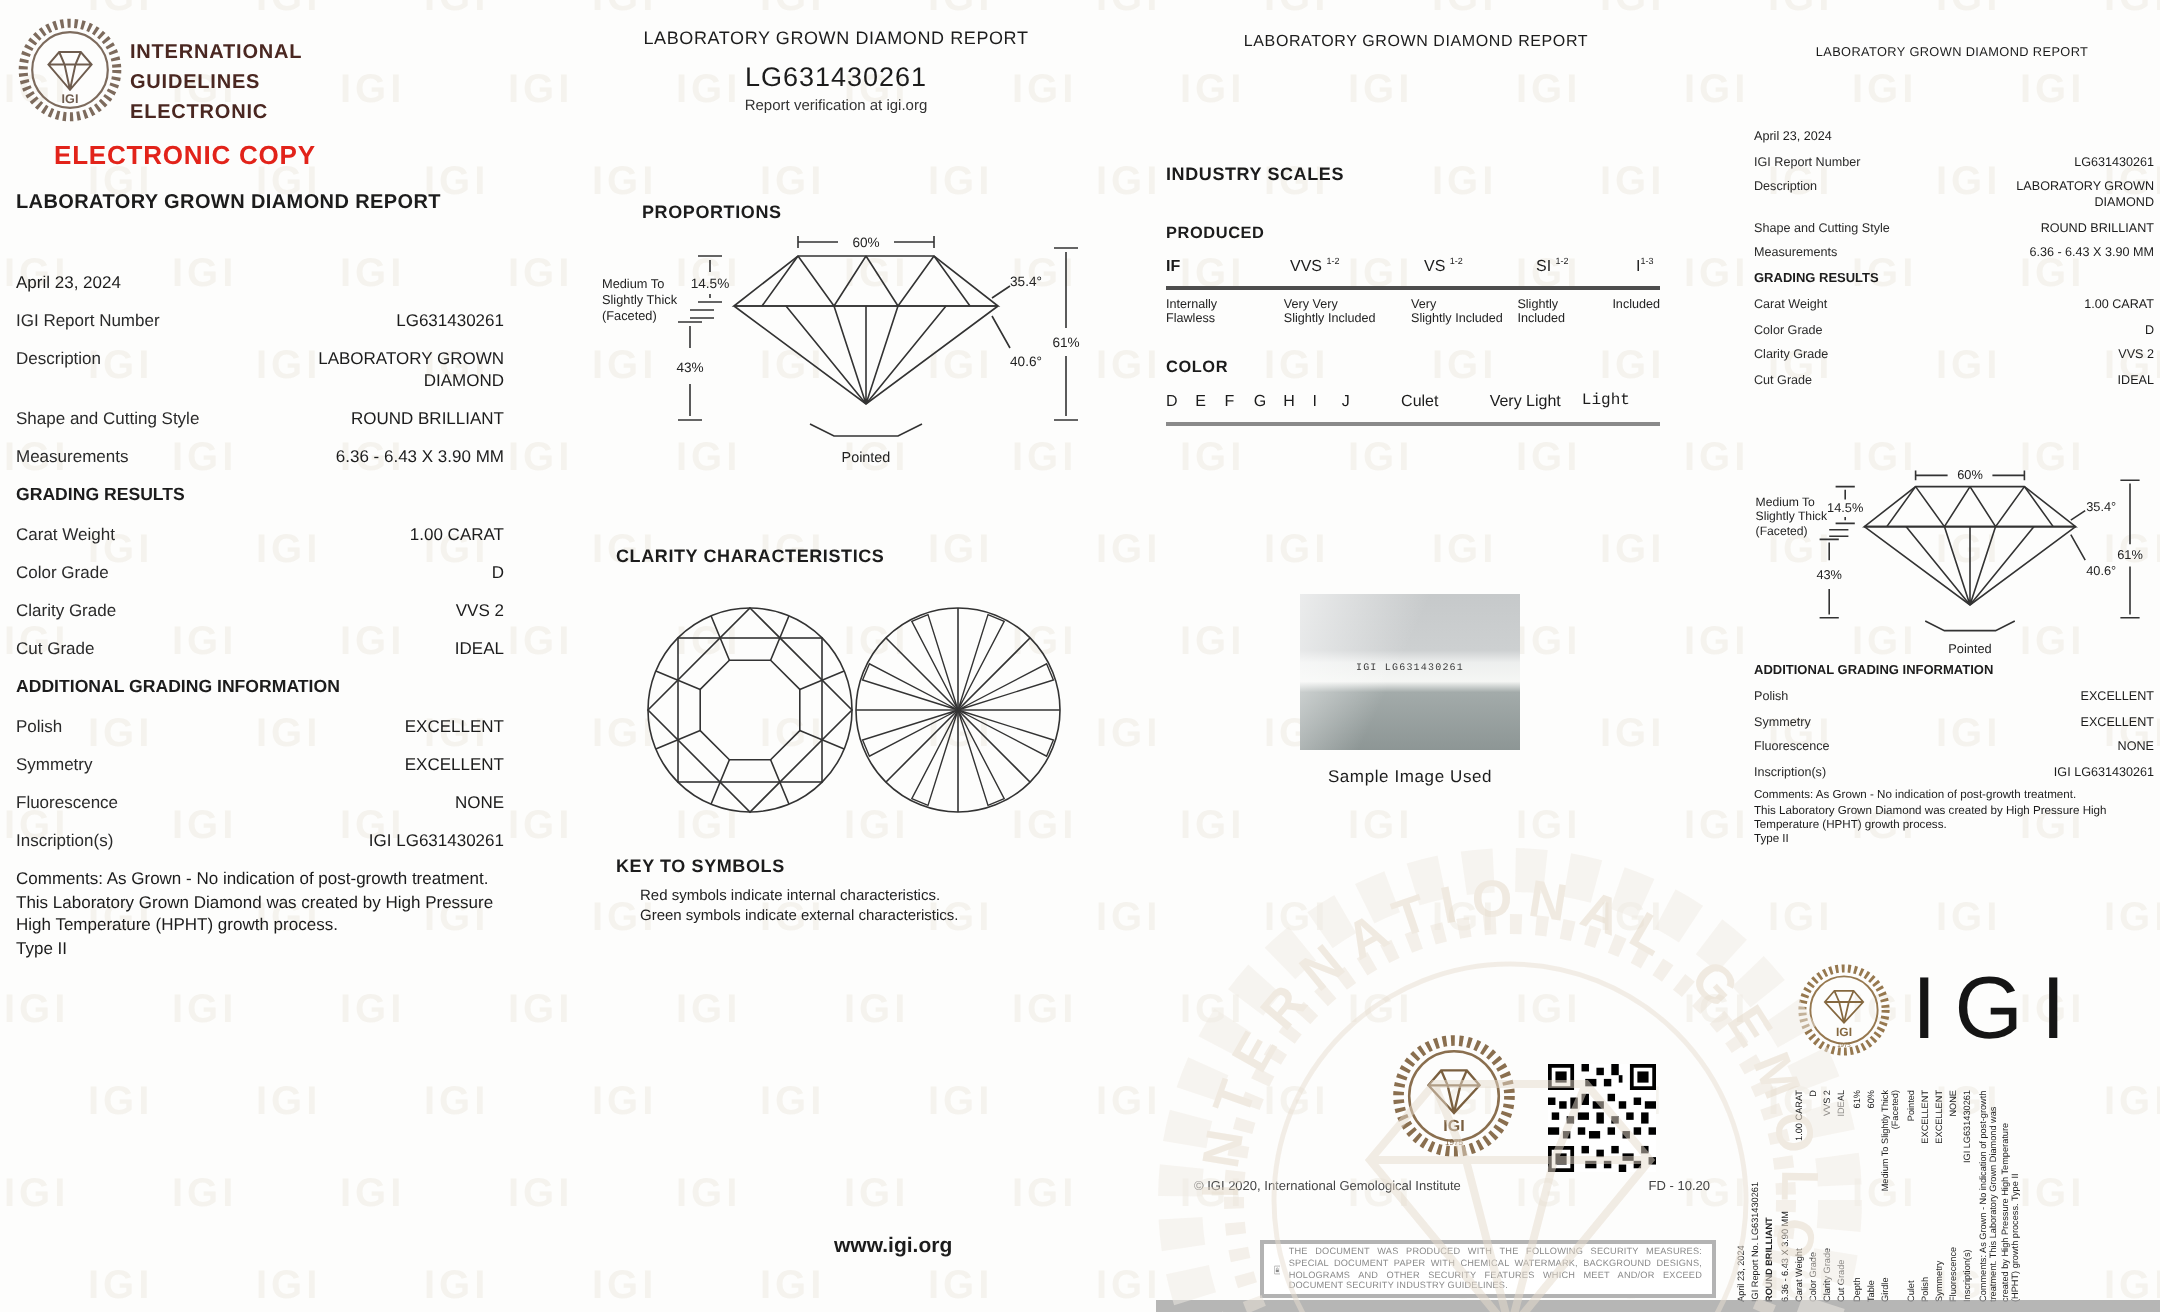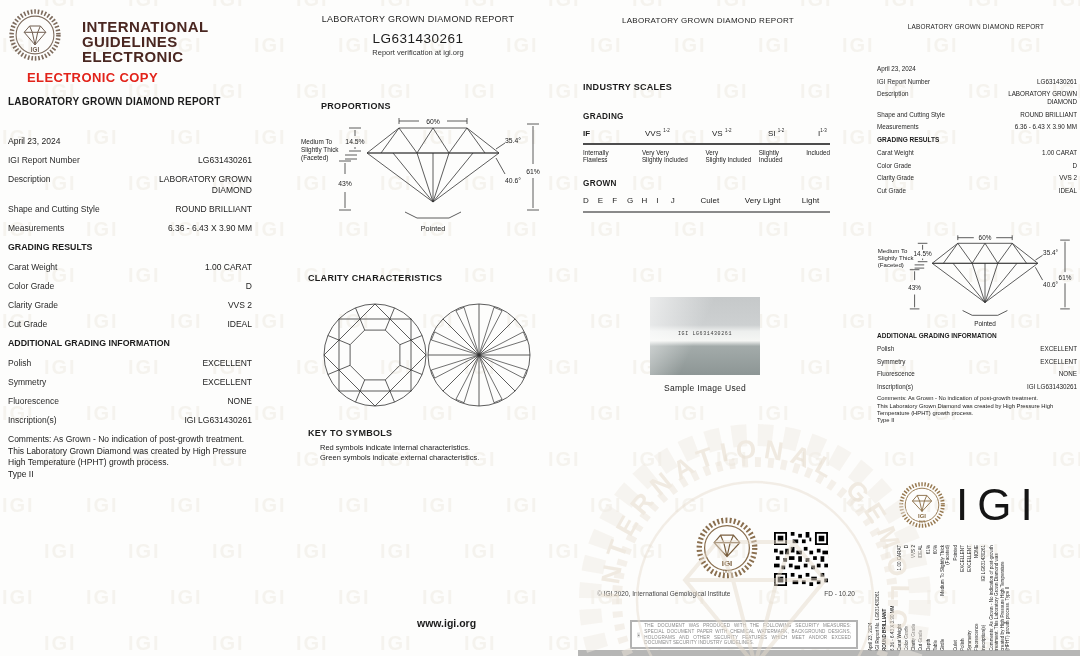--- a/index.html
+++ b/index.html
@@ -13,21 +13,21 @@
   .b{font-weight:bold;}
   .row{display:flex;justify-content:space-between;align-items:flex-start;}
   .lbl{color:#2a2a2a;}
   .val{text-align:right;}
   
   #wm{position:absolute;inset:0;overflow:hidden;z-index:0;}
   #wm span{position:absolute;font-weight:bold;font-size:20px;letter-spacing:2px;
     color:rgba(170,140,105,0.09);}
   .layer{z-index:2;}
   
-  .c1-institute{font-size:15px;font-weight:bold;line-height:15px;letter-spacing:.4px;margin-left:17px;}
+  .c1-institute{font-size:10px;font-weight:bold;line-height:15px;letter-spacing:.4px;}
   .c1-copy{font-size:13px;font-weight:bold;letter-spacing:.4px;}
   .c1-title{font-size:10px;font-weight:bold;letter-spacing:.2px;}
   .c1-rows{font-size:8.5px;line-height:11px;}
   .c1-rows .r{margin-bottom:8px;}
   .c1-sec{font-size:8.8px;font-weight:bold;margin:3px 0 9px 0;}
   .c1-comments{font-size:8.5px;line-height:11.5px;}
   
   .c2-h1{font-size:9px;letter-spacing:.3px;text-align:center;}
   .c2-num{font-size:13.5px;letter-spacing:.5px;text-align:center;}
   .c2-verify{font-size:7.5px;text-align:center;color:#333;}
@@ -44,21 +44,21 @@
   .scale-desc{display:flex;font-size:6.3px;line-height:7.5px;color:#222;}
   .scale-desc .g0{width:62px;} .scale-desc .g1{width:67px;}
   .scale-desc .g2{width:56px;} .scale-desc .g3{width:50px;}
   .scale-desc .g4{flex:1;}
   .rule{height:0;border-top:2px solid #4d4d4d;}
   .rule2{height:0;border-top:2px solid #8a8a8a;}
   .color-row{display:flex;font-size:8px;align-items:flex-end;}
   .color-row .cg{width:15px;} 
   .color-row .rng1{width:50px;text-align:center;}
   .color-row .rng2{width:58px;text-align:center;}
-  .color-row .rng3{width:40px;text-align:center;}
+  .color-row .rng3{width:40px;font-family:Liberation Mono, monospace;}
   .sample-img{width:110px;height:78px;
     background:
       linear-gradient(115deg, rgba(255,255,255,.65) 0%, rgba(255,255,255,0) 45%),
       linear-gradient(180deg,#c6c9ca 0%,#cdd0d1 36%,#edefee 44%,#f5f6f4 56%,#a3abaa 63%,#8d9695 100%);
     position:relative;}
   .sample-ins{position:absolute;left:0;right:0;top:34px;text-align:center;
     font-size:5px;letter-spacing:.6px;color:#3a3a3a;font-family:"Liberation Mono",monospace;}
   .sample-cap{font-size:8.5px;text-align:center;letter-spacing:.3px;}
   .copyline{font-size:6.5px;color:#444;display:flex;justify-content:space-between;}
   .secbox{border:2px solid #b3b3b3;background:#fff;display:flex;align-items:center;gap:4px;padding:2px 5px;}
@@ -448,21 +448,21 @@
   </div>
 
   <div class="abs website" style="left:417px;top:617px;">www.igi.org</div>
 </div>
 
 <div class="layer">
   <div class="abs c3-h" style="left:608px;top:16px;width:200px;">LABORATORY GROWN DIAMOND REPORT</div>
 
   <div class="abs sec-title" style="left:583px;top:82px;">INDUSTRY SCALES</div>
 
-  <div class="abs sec-title" style="left:583px;top:112px;font-size:8.2px;">GRADING</div>
+  <div class="abs sec-title" style="left:583px;top:112px;font-size:8.2px;">PRODUCED</div>
 
   <div class="abs" style="left:583px;top:128px;width:247px;">
     <div class="scale-grades">
       <span class="g0"><span>IF</span><sup></sup></span>
       <span class="g1"><span>VVS</span> <sup>1-2</sup></span>
       <span class="g2"><span>VS</span> <sup>1-2</sup></span>
       <span class="g3"><span>SI</span> <sup>1-2</sup></span>
       <span class="g4"><span>I</span><sup>1-3</sup></span>
     </div>
     <div class="rule" style="margin:5px 0 4px 0;"></div>
@@ -483,21 +483,21 @@
           <div>Slightly</div>
           <div>Included</div>
         </span>
       <span class="g4">
           <div>Included</div>
           <div></div>
         </span>
     </div>
   </div>
 
-  <div class="abs sec-title" style="left:583px;top:179px;font-size:8.2px;">GROWN</div>
+  <div class="abs sec-title" style="left:583px;top:179px;font-size:8.2px;">COLOR</div>
 
   <div class="abs" style="left:583px;top:196px;width:247px;">
     <div class="color-row">
       <span class="cg">D</span>
       <span class="cg">E</span>
       <span class="cg">F</span>
       <span class="cg">G</span>
       <span class="cg">H</span>
       <span class="cg">I</span>
       <span class="cg">J</span>

